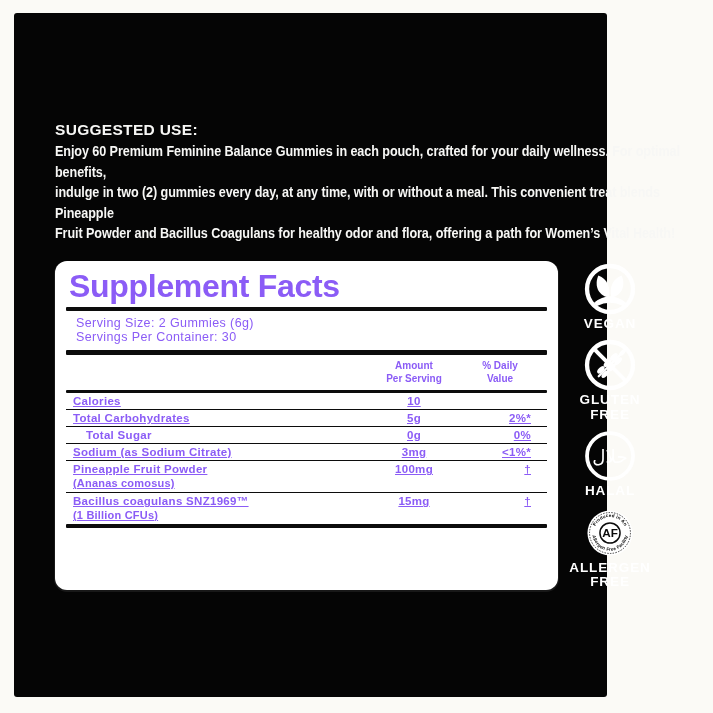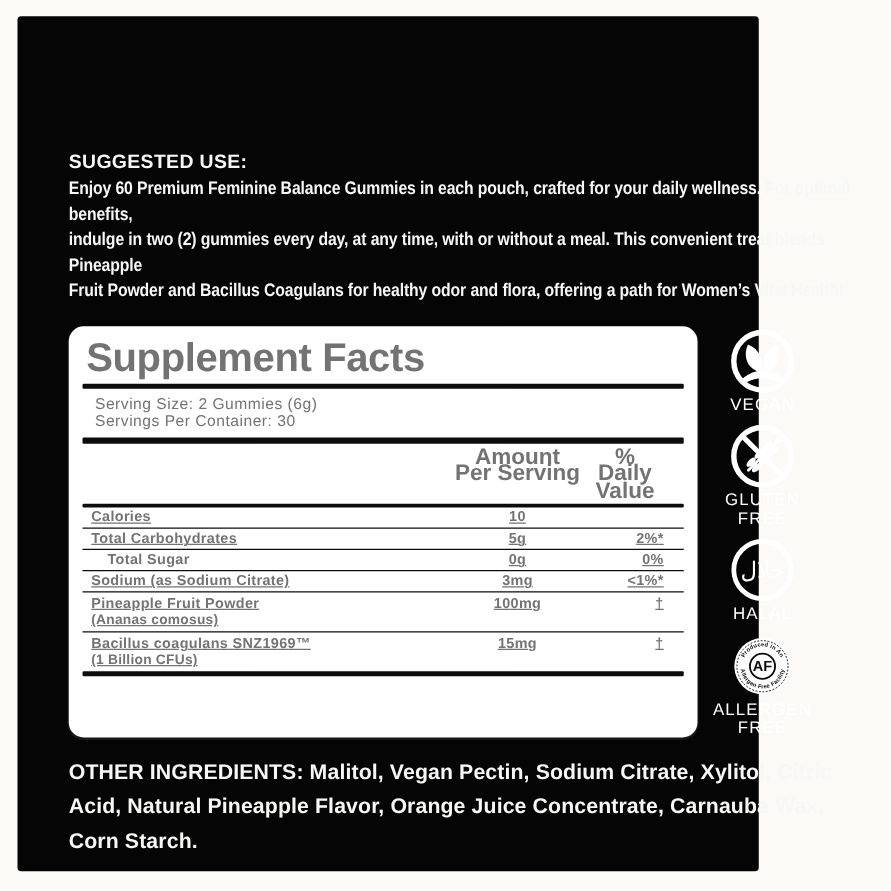--- a/index.html
+++ b/index.html
@@ -29,42 +29,42 @@
     font-size:14.5px; font-weight:600; letter-spacing:-.1px;
     line-height:20.6px; white-space:pre-line;
     width:720px; transform:scaleX(.87); transform-origin:0 0;
   }
 
   
   .mid-row { display:flex; margin-top:17px; }
 
   .facts-panel {
     width:503px; box-sizing:border-box; flex:none;
-    background:#ffffff; color:#737373;
+    background:#ffffff; color:#8b5cf6;
     border-radius:12px; padding:3px 0 8px;
     box-shadow:0 1px 0 1px rgba(255,255,255,.08);
   }
   .fp-title {
     font-size:32px; font-weight:800; letter-spacing:-.3px;
     line-height:28px; margin:8px 13px 7px 14px;
   }
   .rule { margin:0 11px; background:#0c0c0c; border-radius:1px; }
   .rule.h4 { height:4px; }
   .rule.h5 { height:5px; }
   .rule.h3 { height:3px; }
 
   .serving {
     margin:5px 11px 5px 21px;
     font-size:12.5px; font-weight:400; letter-spacing:.4px; line-height:14.5px;
   }
   .serving div { margin:0; }
 
   .grid3 { display:grid; grid-template-columns:1fr 110px 62px; align-items:start; }
 
-  .hdr { margin:0 11px; padding:4px 16px 4px 7px; font-size:18px; font-weight:700; line-height:13.5px; }
+  .hdr { margin:0 11px; padding:4px 16px 4px 7px; font-size:10px; font-weight:700; line-height:13.5px; }
   .hdr .hc { text-align:center; }
 
   .t-row {
     margin:0 11px; padding:2px 16px 1.5px 7px;
     font-size:11.5px; font-weight:700; letter-spacing:.3px; line-height:12.5px;
     border-bottom:1.3px solid #0c0c0c;
     text-decoration:underline;
   }
   .t-row.two { padding-top:2.5px; padding-bottom:2.5px; }
   .t-row.sep-med { border-bottom-width:2.8px; }
@@ -78,21 +78,21 @@
   .footnotes { margin:6px 11px 0 18px; font-size:13px; font-weight:700; letter-spacing:.3px; line-height:14px; }
   .footnotes .fn1 { margin-bottom:6px; }
 
   
   .badges {
     width:104px; flex:none; padding-top:2px;
     display:flex; flex-direction:column; align-items:center; gap:8px;
   }
   .badge { display:flex; flex-direction:column; align-items:center; gap:2px; }
   .badge-label {
-    text-align:center; font-size:13.5px; font-weight:400;
+    text-align:center; font-size:13.5px; font-weight:700;
     letter-spacing:.9px; line-height:14.5px; color:#ffffff;
   }
   .badge-label div:empty { display:none; }
   .af-center { font-size:13.5px; font-weight:700; fill:#0b0b0b; }
   .af-arc { font-size:5.3px; font-weight:700; fill:#0b0b0b; letter-spacing:.2px; }
   .halal-script { font-size:21px; fill:#ffffff; font-family:"DejaVu Sans", sans-serif; }
 
   
   .oi {
     margin-top:14px; width:640px;
@@ -239,18 +239,15 @@
             <text class="af-arc"><textPath href="#afBot" startOffset="50%" text-anchor="middle">Allergen Free Facility</textPath></text>
           </svg>
           <div class="badge-label">
             <div>ALLERGEN</div>
             <div>FREE</div>
           </div>
         </div>
       </div>
     </div>
 
-    <div class="oi"><span>OTHER INGREDIENTS:</span><span> Malitol, Vegan Pectin, Sodium Citrate, Xylitol, Citric
-Acid, Natural Pineapple Flavor, Orange Juice Concentrate, Carnauba Wax,
-Corn Starch.</span></div>
 
   </div>
 </div>
 
 </body></html>

